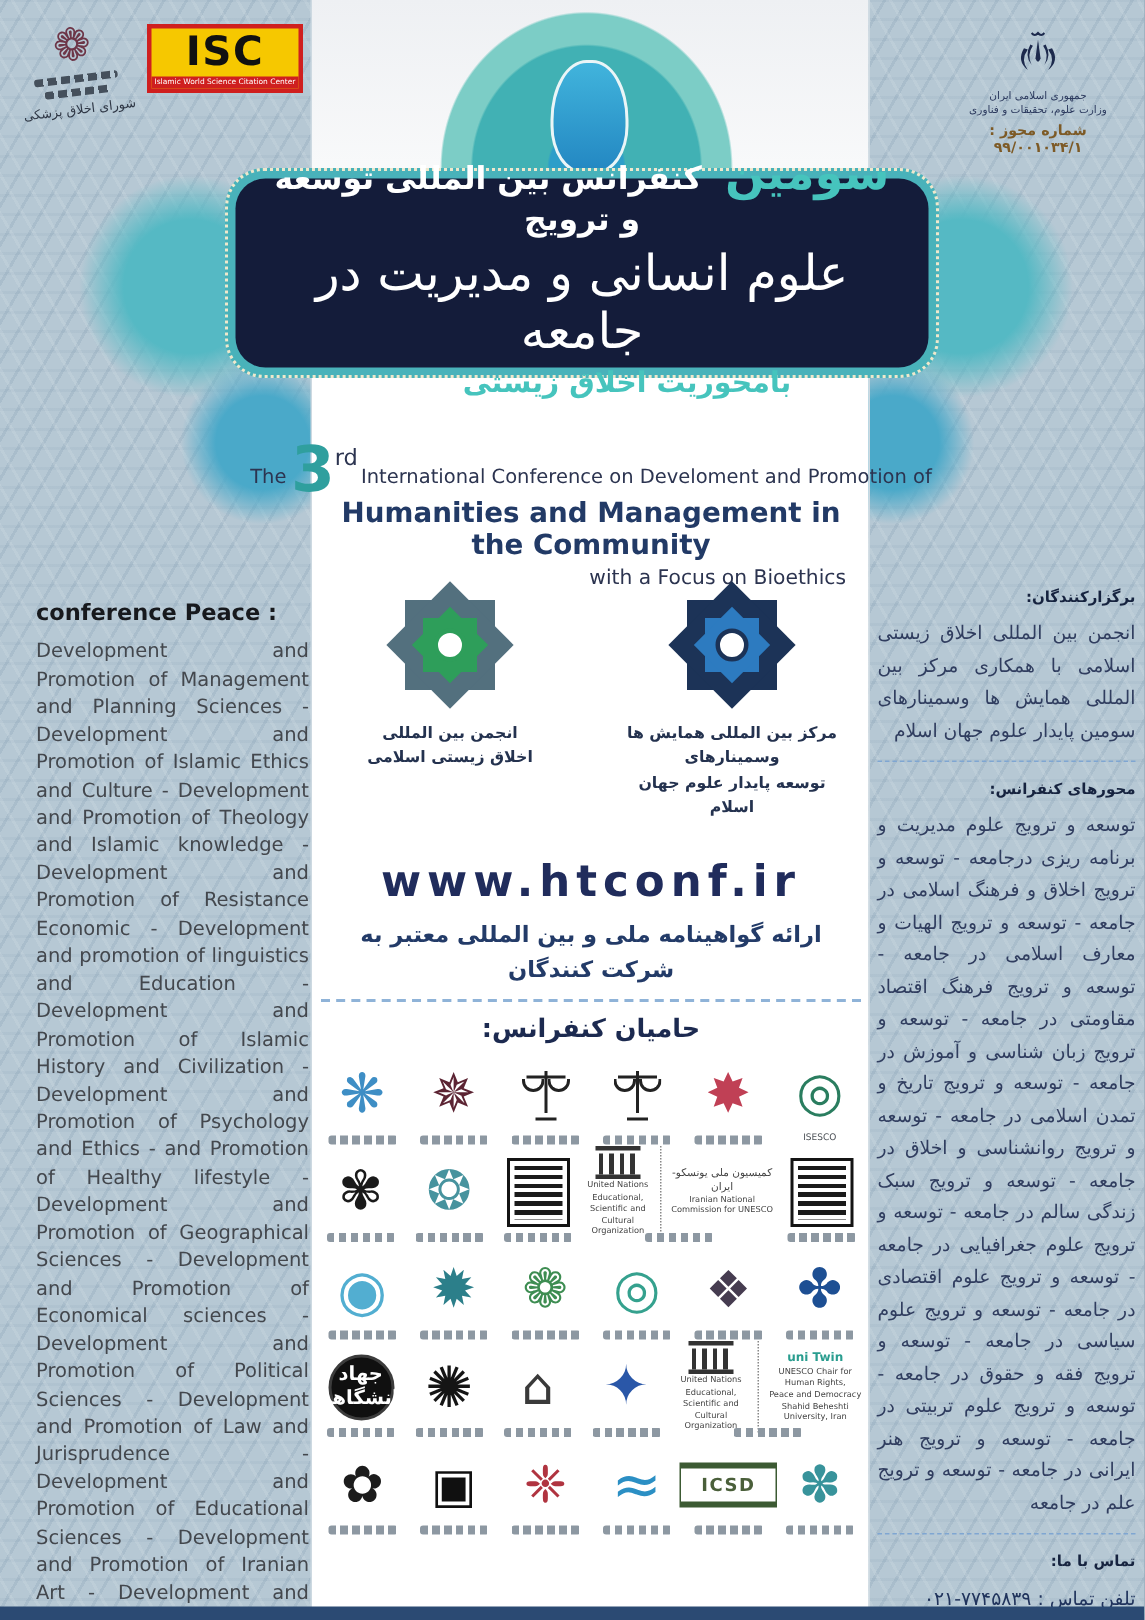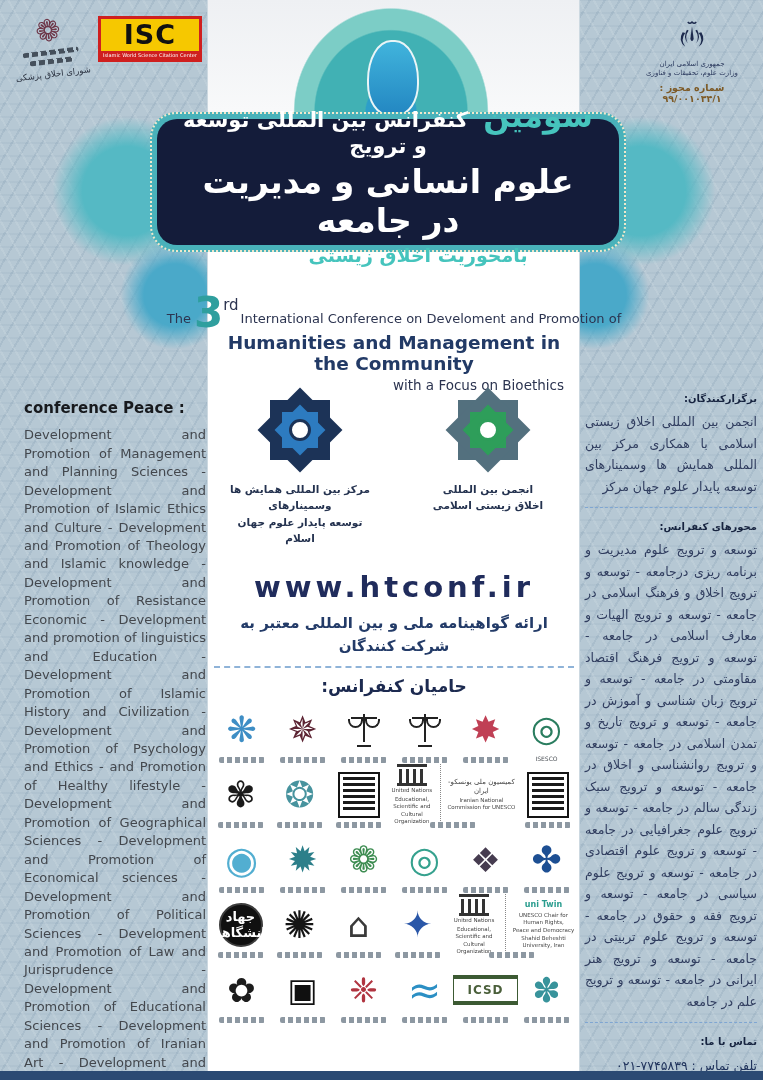--- a/index.html
+++ b/index.html
@@ -23,21 +23,21 @@
   .medallion{position:absolute;left:367px;top:40px;width:48px;height:72px;z-index:4;
     background:linear-gradient(#41b4dc,#2387c2);border:2px solid #eaf5f7;
     border-radius:24px 24px 22px 22px / 40px 40px 32px 32px;}
   
   .banner-wrap{position:absolute;left:150px;top:112px;width:476px;height:140px;z-index:5;box-sizing:border-box;
     background:#49b2ba;border:2px dotted #efe8cc;border-radius:26px;padding:5px;}
   .banner{height:100%;box-sizing:border-box;background:#141c3a;border-radius:20px;direction:rtl;
     display:flex;flex-direction:column;justify-content:center;gap:4px;padding:8px 26px;}
   .bl1{text-align:center;color:#fff;font-size:21px;font-weight:bold;}
   .bl1 .accent{font-size:31px;color:#46c4bd;margin-left:8px;}
-  .bl2{text-align:center;color:#fff;font-size:33px;font-weight:bold;}
+  .bl2{text-align:center;color:#fff;font-size:33px;font-weight:normal;}
   .bl3{text-align:center;color:#46c4bd;font-size:19px;font-weight:bold;transform:translateX(30px);}
   
   .hdr-left{position:absolute;left:14px;top:16px;z-index:6;display:flex;align-items:flex-start;gap:12px;}
   .seal{display:flex;flex-direction:column;align-items:center;transform:rotate(-7deg);width:72px;}
   .seal .gl{font-size:30px;color:#6d3648;line-height:1;}
   .sq-line{height:5px;width:56px;margin-top:4px;border-radius:2px;background:repeating-linear-gradient(90deg,#45505c 0 6px,transparent 6px 9px);}
   .seal .cap{font-size:8.5px;color:#2e3644;margin-top:5px;white-space:nowrap;}
   .isc{background:#f6c800;border:3px solid #cf1f1f;padding:2px 8px 0;display:flex;flex-direction:column;align-items:center;}
   .isc b{font-size:27px;font-weight:900;color:#111;line-height:1.05;letter-spacing:1px;}
   .isc .strip{align-self:stretch;margin:2px -8px 0;background:#cf1f1f;color:#fff;font-size:5px;text-align:center;padding:1px 2px;}
@@ -171,43 +171,43 @@
       <span class="num">3</span>
       <span class="ord">rd</span>
       <span class="rest">International Conference on Develoment and Promotion of</span>
     </div>
     <div class="et2">Humanities and Management in the Community</div>
     <div class="et3">with a Focus on Bioethics</div>
   </div>
 
   <div class="orgs">
     <div class="org">
+      <span class="star8" style="--outer:#53707e;--inner:#2e9e5a;--core:#2e9e5a">
+        <b class="o1"></b>
+          <b class="o2"></b>
+          <b class="i1"></b>
+          <b class="i2"></b>
+          <b class="co"></b>
+      </span>
+      <div class="cap">
+        <span>انجمن بین المللی</span><br>
+        <span>اخلاق زیستی اسلامی</span>
+      </div>
+    </div>
+    <div class="org">
       <span class="star8" style="--outer:#1c3357;--inner:#2d7bc0;--core:#1c3357">
         <b class="o1"></b>
           <b class="o2"></b>
           <b class="i1"></b>
           <b class="i2"></b>
           <b class="co"></b>
       </span>
       <div class="cap">
         <span>مرکز بین المللی همایش ها وسمینارهای</span><br>
         <span>توسعه پایدار علوم جهان اسلام</span>
-      </div>
-    </div>
-    <div class="org">
-      <span class="star8" style="--outer:#53707e;--inner:#2e9e5a;--core:#2e9e5a">
-        <b class="o1"></b>
-          <b class="o2"></b>
-          <b class="i1"></b>
-          <b class="i2"></b>
-          <b class="co"></b>
-      </span>
-      <div class="cap">
-        <span>انجمن بین المللی</span><br>
-        <span>اخلاق زیستی اسلامی</span>
       </div>
     </div>
   </div>
 
   <a class="site" href="#">www.htconf.ir</a>
   <div class="cert">
     <span>ارائه گواهینامه ملی و بین المللی معتبر به</span><br>
     <span>شرکت کنندگان</span>
   </div>
   <div class="hr1"></div>
@@ -432,21 +432,21 @@
       </div>
     </div>
 
   <div class="axes-left">
     <h3>conference Peace :</h3>
     <div>Development and Promotion of Management and Planning Sciences - Development and Promotion of Islamic Ethics and Culture - Development and Promotion of Theology and Islamic knowledge - Development and Promotion of Resistance Economic - Development and promotion of linguistics and Education - Development and Promotion of Islamic History and Civilization - Development and Promotion of Psychology and Ethics - and Promotion of Healthy lifestyle - Development and Promotion of Geographical Sciences - Development and Promotion of Economical sciences - Development and Promotion of Political Sciences - Development and Promotion of Law and Jurisprudence - Development and Promotion of Educational Sciences - Development and Promotion of Iranian Art - Development and Promotion of Science</div>
   </div>
 
   <div class="right-col">
     <h4>برگزارکنندگان:</h4>
-    <div>انجمن بین المللی اخلاق زیستی اسلامی با همکاری مرکز بین المللی همایش ها وسمینارهای توسعه پایدار علوم جهان مرکز</div>
+    <div>انجمن بین المللی اخلاق زیستی اسلامی با همکاری مرکز بین المللی همایش ها وسمینارهای سومین پایدار علوم جهان اسلام</div>
     <hr class="rsep">
     <h4>محورهای کنفرانس:</h4>
     <div>توسعه و ترویج علوم مدیریت و برنامه ریزی درجامعه - توسعه و ترویج اخلاق و فرهنگ اسلامی در جامعه - توسعه و ترویج الهیات و معارف اسلامی در جامعه - توسعه و ترویج فرهنگ اقتصاد مقاومتی در جامعه - توسعه و ترویج زبان شناسی و آموزش در جامعه - توسعه و ترویج تاریخ و تمدن اسلامی در جامعه - توسعه و ترویج روانشناسی و اخلاق در جامعه - توسعه و ترویج سبک زندگی سالم در جامعه - توسعه و ترویج علوم جغرافیایی در جامعه - توسعه و ترویج علوم اقتصادی در جامعه - توسعه و ترویج علوم سیاسی در جامعه - توسعه و ترویج فقه و حقوق در جامعه - توسعه و ترویج علوم تربیتی در جامعه - توسعه و ترویج هنر ایرانی در جامعه - توسعه و ترویج علم در جامعه</div>
     <hr class="rsep">
     <div class="contact">
       <h4>تماس با ما:</h4>
       <div>
         <span>تلفن تماس :</span>
         <span class="val">۰۲۱-۷۷۴۵۸۳۹</span>
       </div>

